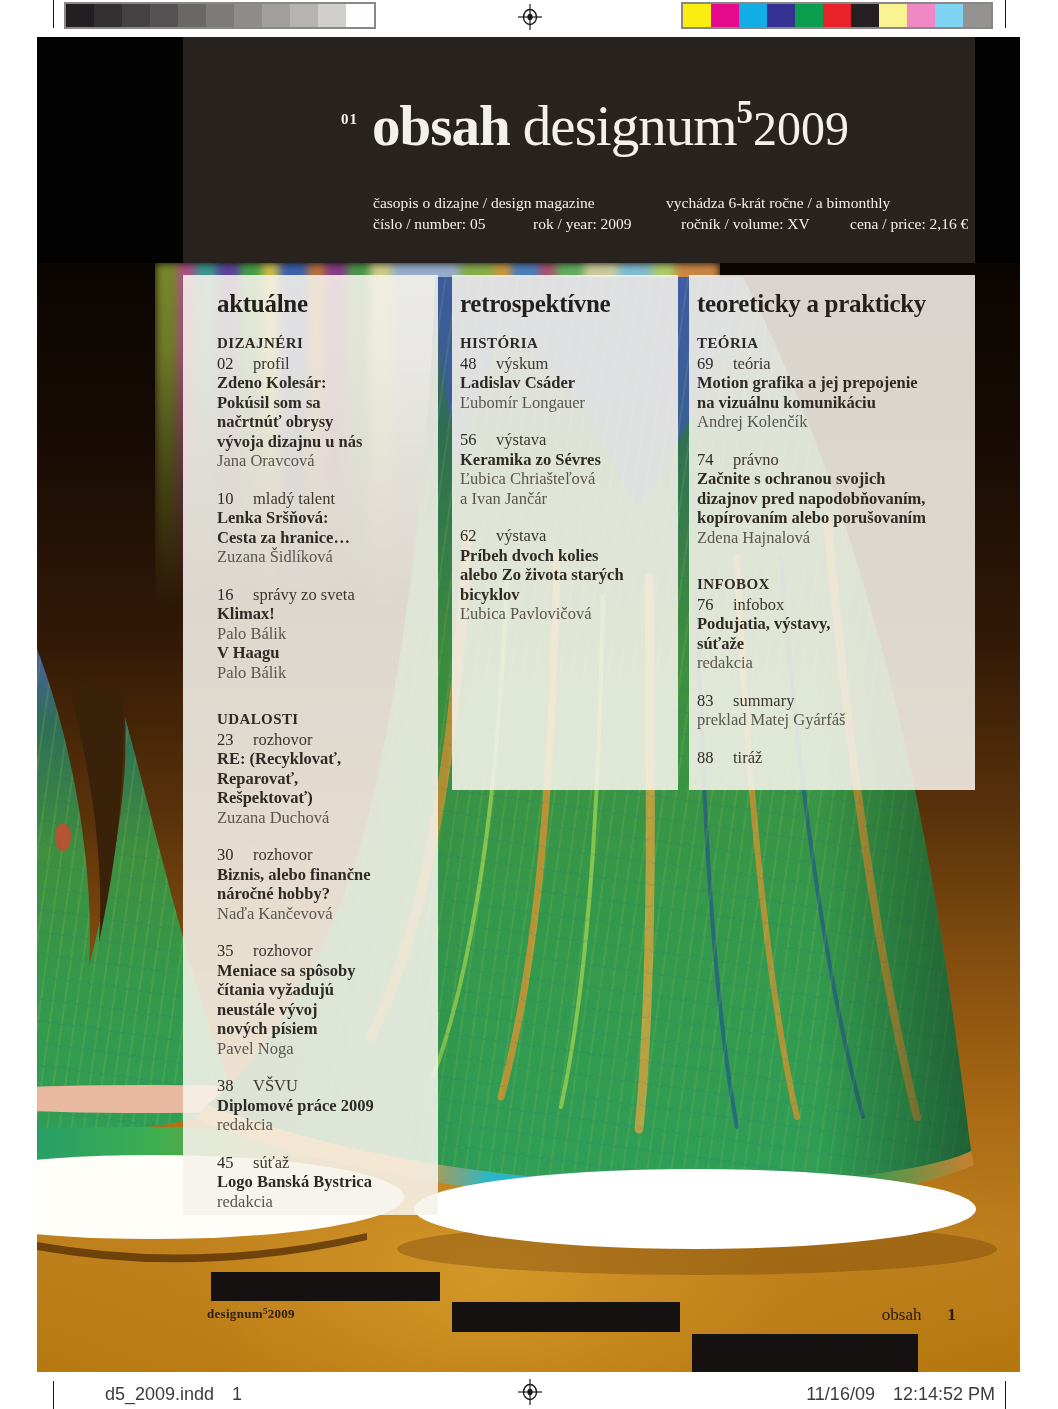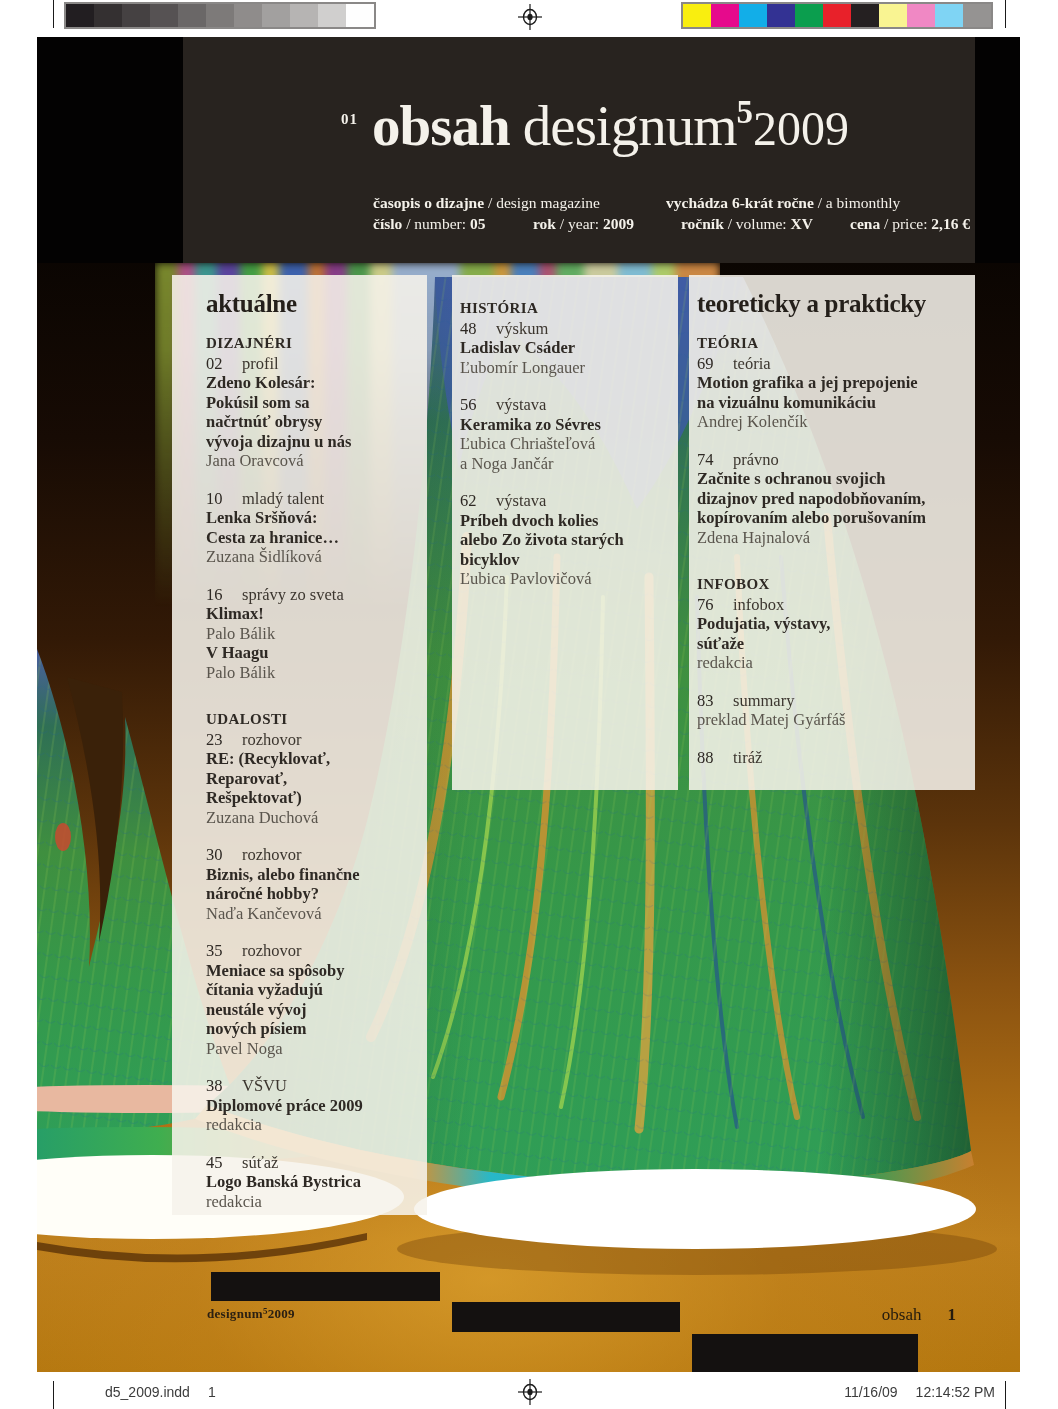--- a/index.html
+++ b/index.html
@@ -6,21 +6,21 @@
   body{font-family:"Liberation Serif","DejaVu Serif",serif;}
   .stage{position:relative;width:1058px;height:1409px;background:#ffffff;overflow:hidden;}
 
   
   .bar{position:absolute;top:2px;height:27px;width:312px;display:flex;border:2px solid #8a8887;box-sizing:border-box;}
   .bar .bar-cell{flex:1;}
   .gs-bar{left:64px;}
   .cb-bar{left:681px;}
   .cropv{position:absolute;width:1px;background:#1a1a1a;}
   .reg{position:absolute;width:24px;height:26px;}
-  .slug{position:absolute;top:1384px;font-family:"Liberation Sans","DejaVu Sans",sans-serif;font-size:14px;color:#3c3c3c;}
+  .slug{position:absolute;top:1384px;font-family:"Liberation Sans","DejaVu Sans",sans-serif;font-size:18px;color:#3c3c3c;}
   .slug span{margin-right:18px;}
   .slug.right{right:63px;}
   .slug.left{left:105px;}
 
   
   .page{position:absolute;left:37px;top:37px;width:983px;height:1335px;overflow:hidden;
     background:
       radial-gradient(55% 22% at 46% 93%, rgba(225,165,48,.65) 0%, rgba(200,135,30,.35) 55%, rgba(0,0,0,0) 100%),
       linear-gradient(180deg,#050302 0%,#0a0502 16%,#170b04 30%,#321906 45%,#5c340b 59%,#8a5210 71%,#aa6b14 81%,#bd7f1d 90%,#b4770f 100%);}
 
@@ -42,29 +42,29 @@
   .folio-num{position:absolute;left:158px;top:74px;font-size:15px;font-weight:bold;letter-spacing:1px;}
   .big-title{position:absolute;left:189px;top:56px;white-space:nowrap;letter-spacing:-1px;}
   .big-title .tb{font-weight:bold;font-size:57px;}
   .big-title .tr{font-weight:normal;font-size:57px;}
   .big-title .ts{font-weight:bold;font-size:33px;vertical-align:22px;letter-spacing:0;}
   .big-title .ty{font-weight:normal;font-size:48px;letter-spacing:0;}
   .meta{position:absolute;left:190px;width:740px;height:20px;font-size:15.5px;}
   #meta1{top:157px;}
   #meta2{top:178px;}
   .meta .seg{position:absolute;white-space:nowrap;}
-  .meta .b{font-weight:bold;}
+  .meta .b{font-weight:normal;}
   #meta1 .seg:nth-child(2){left:293px;}
   #meta2 .seg:nth-child(2){left:160px;}
   #meta2 .seg:nth-child(3){left:308px;}
   #meta2 .seg:nth-child(4){left:477px;}
 
   
   .panel{position:absolute;top:238px;background:rgba(246,243,235,0.88);box-sizing:border-box;}
-  .p0{left:135px;width:255px;height:940px;padding:14px 7px 0 34px;}
+  .p0{left:146px;width:255px;height:940px;padding:14px 7px 0 34px;}
   .p1{left:415px;width:226px;height:515px;padding:14px 10px 0 8px;}
   .p2{left:652px;width:286px;height:515px;padding:14px 15px 0 8px;}
   .col-heading{font-weight:bold;font-size:25px;line-height:30px;letter-spacing:-0.3px;color:#241f1a;margin-bottom:15px;}
   .line{font-size:16.5px;line-height:19.5px;color:#2e2924;}
   .line.label{font-weight:bold;font-size:15px;letter-spacing:0.4px;margin-top:10px;}
   .line .num{font-weight:normal;display:inline-block;min-width:36px;}
   .line .cat{color:#3c362f;}
   .line.title{font-weight:bold;}
   .line.author{color:#5a554d;}
   .tgap{height:18px;}
@@ -249,29 +249,30 @@
           <div class="tgap"></div>
           <div class="line"><span class="num">38</span><span class="cat">VŠVU</span></div>
           <div class="line title">Diplomové práce 2009</div>
           <div class="line author">redakcia</div>
           <div class="tgap"></div>
           <div class="line"><span class="num">45</span><span class="cat">súťaž</span></div>
           <div class="line title">Logo Banská Bystrica</div>
           <div class="line author">redakcia</div>
         </div>
         <div class="panel p1">
+          <div class="col-heading">retrospektívne</div>
           <div class="line label">HISTÓRIA</div>
           <div class="line"><span class="num">48</span><span class="cat">výskum</span></div>
           <div class="line title">Ladislav Csáder</div>
           <div class="line author">Ľubomír Longauer</div>
           <div class="tgap"></div>
           <div class="line"><span class="num">56</span><span class="cat">výstava</span></div>
           <div class="line title">Keramika zo Sévres</div>
           <div class="line author">Ľubica Chriašteľová</div>
-          <div class="line author">a Noga Jančár</div>
+          <div class="line author">a Ivan Jančár</div>
           <div class="tgap"></div>
           <div class="line"><span class="num">62</span><span class="cat">výstava</span></div>
           <div class="line title">Príbeh dvoch kolies</div>
           <div class="line title">alebo Zo života starých</div>
           <div class="line title">bicyklov</div>
           <div class="line author">Ľubica Pavlovičová</div>
         </div>
         <div class="panel p2">
           <div class="col-heading">teoreticky a prakticky</div>
           <div class="line label">TEÓRIA</div>

